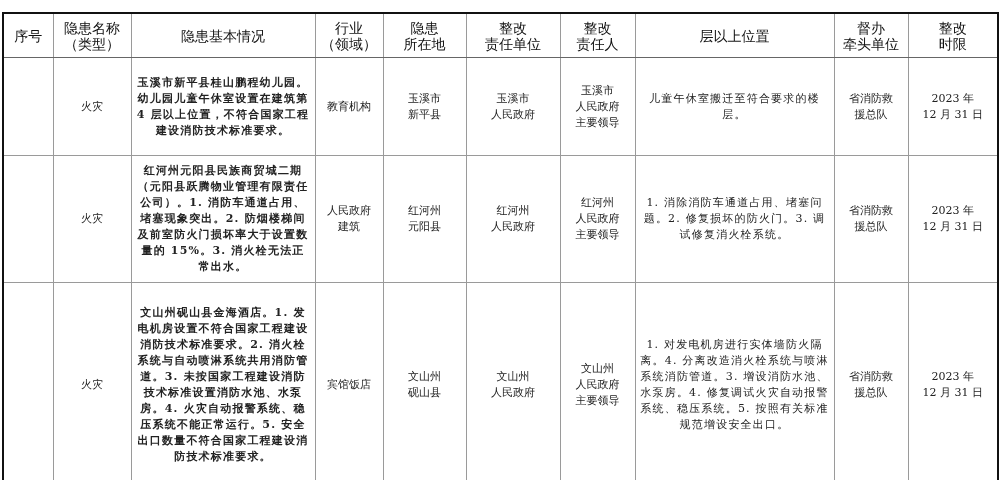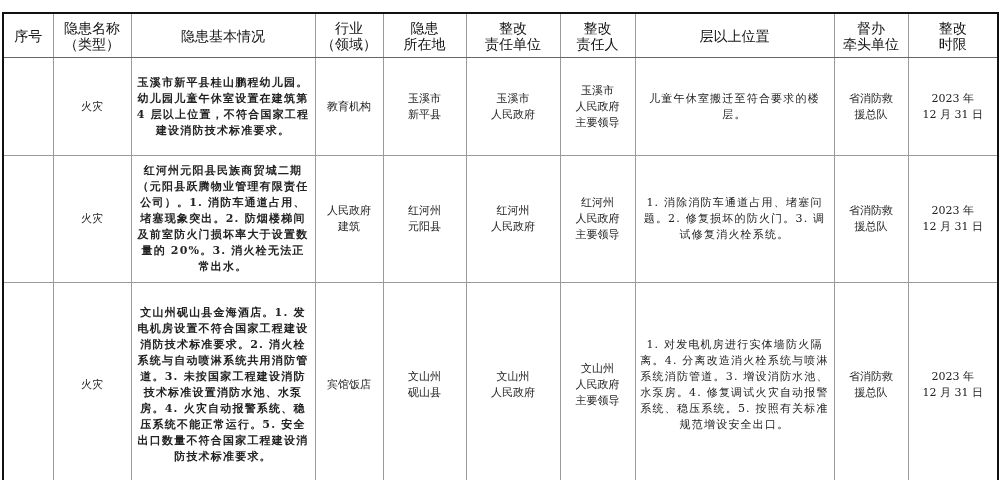--- a/index.html
+++ b/index.html
@@ -132,21 +132,21 @@
         </td>
       <td class="multiline">
           <span>2023 年</span>
           <span>12 月 31 日</span>
         </td>
     </tr>
 
     <tr class="r2">
       <td></td>
       <td>火灾</td>
-      <td class="desc">红河州元阳县民族商贸城二期（元阳县跃腾物业管理有限责任公司）。1. 消防车通道占用、堵塞现象突出。2. 防烟楼梯间及前室防火门损坏率大于设置数量的 20%。3. 消火栓无法正常出水。</td>
+      <td class="desc">红河州元阳县民族商贸城二期（元阳县跃腾物业管理有限责任公司）。1. 消防车通道占用、堵塞现象突出。2. 防烟楼梯间及前室防火门损坏率大于设置数量的 15%。3. 消火栓无法正常出水。</td>
       <td class="multiline">
           <span>人民政府</span>
           <span>建筑</span>
         </td>
       <td class="multiline">
           <span>红河州</span>
           <span>元阳县</span>
         </td>
       <td class="multiline">
           <span>红河州</span>

